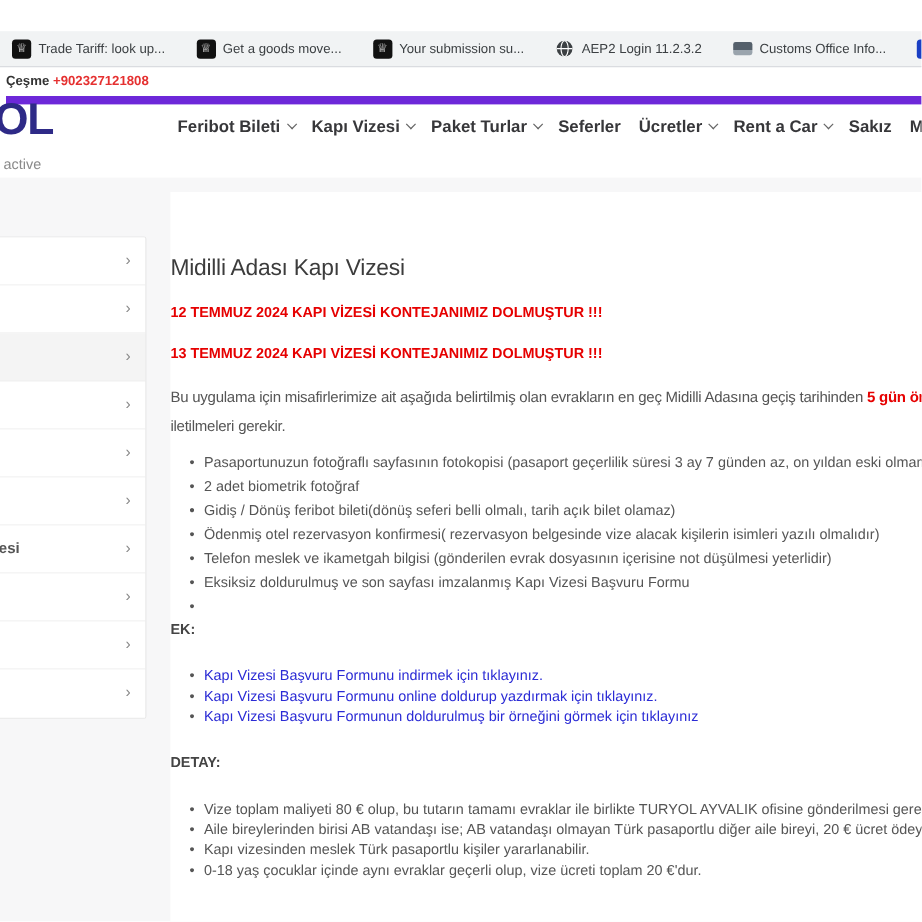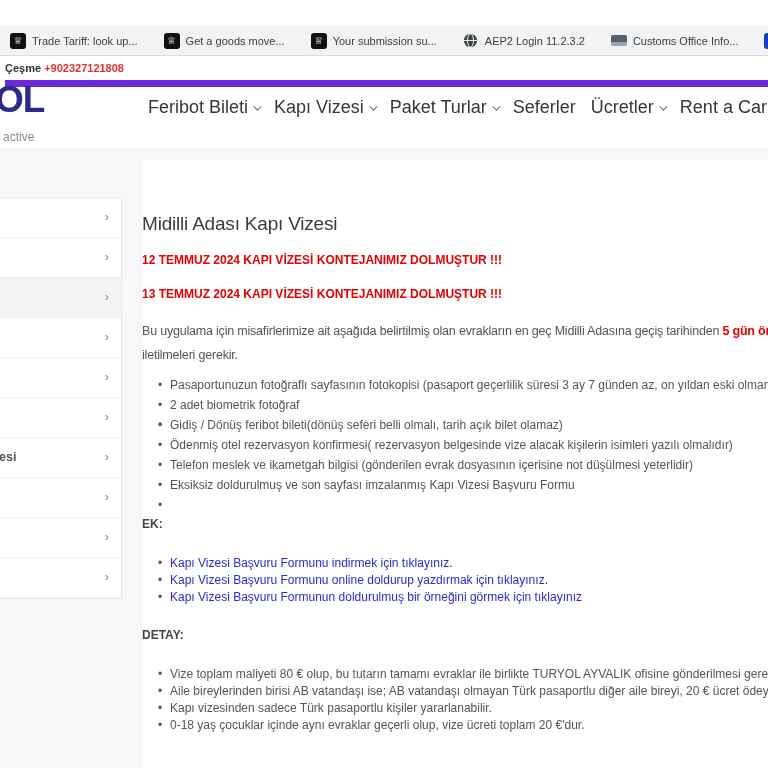--- a/index.html
+++ b/index.html
@@ -21,21 +21,21 @@
   .fav.customs { width:16px; height:11px; border-radius:2px; background:linear-gradient(#55606b 60%, #9aa4ad 60%); }
   .fav.eu { background:#1a3fc4; border-radius:3px; }
   .fav.eu .ring { width:9px; height:9px; border-radius:50%; border:1px dotted #ffd23f; }
   
   .site-header { position:absolute; left:0; top:57px; width:768px; height:91px; background:#fff; }
   .phone-row { position:absolute; left:5px; top:5px; width:763px; font-size:11px; color:#333; font-weight:700; border-bottom:7px solid #6d28d9; padding-bottom:6px; }
   .phone-row .phone { color:#e53030; font-weight:700; }
   .logo { position:absolute; left:-5px; top:22px; font-size:37px; font-weight:800; color:#2e2a87; letter-spacing:-1px; }
   .logo-sub { position:absolute; left:3px; top:73px; font-size:12px; color:#8a8a8a; }
   .main-nav { position:absolute; left:148px; top:40px; display:flex; gap:15px; align-items:center; white-space:nowrap; }
-  .nav-item { display:flex; align-items:center; gap:5px; font-size:18px; font-weight:400; color:#37373a; cursor:pointer; }
+  .nav-item { display:flex; align-items:center; gap:5px; font-size:14px; font-weight:700; color:#37373a; cursor:pointer; }
   .caret { width:6px; height:6px; border-right:1.5px solid #666; border-bottom:1.5px solid #666; transform:rotate(45deg) translateY(-2px); display:inline-block; }
   
   .page-bg { position:absolute; left:0; top:148px; width:768px; height:620px; background:#f7f7f8; }
   
   .sidebar { position:absolute; left:-120px; top:197px; width:242px; background:#fff; border:1px solid #e7e7e7; border-radius:2px; }
   .side-item { position:relative; height:40px; border-bottom:1px solid #efefef; cursor:pointer; background:#fff; }
   .side-item:last-child { border-bottom:none; }
   .side-item.active { background:#f4f4f4; }
   .side-item .frag { position:absolute; left:118px; top:12px; font-size:12.5px; color:#555;font-weight:bold; }
   .side-item .chev { position:absolute; right:12px; top:11px; font-size:13px; color:#8a8a8a; }
@@ -207,18 +207,18 @@
     <div class="li"><span class="dot">•</span><a>Kapı Vizesi Başvuru Formunu indirmek için tıklayınız.</a></div>
     <div class="li"><span class="dot">•</span><a>Kapı Vizesi Başvuru Formunu online doldurup yazdırmak için tıklayınız.</a></div>
     <div class="li"><span class="dot">•</span><a>Kapı Vizesi Başvuru Formunun doldurulmuş bir örneğini görmek için tıklayınız</a></div>
   </div>
 
   <div class="section-h">DETAY:</div>
   <div class="spacer14"></div>
   <div class="list detay">
     <div class="li"><span class="dot">•</span><span>Vize toplam maliyeti 80 € olup, bu tutarın tamamı evraklar ile birlikte TURYOL AYVALIK ofisine gönderilmesi gerekmektedir</span></div>
     <div class="li"><span class="dot">•</span><span>Aile bireylerinden birisi AB vatandaşı ise; AB vatandaşı olmayan Türk pasaportlu diğer aile bireyi, 20 € ücret ödeyecektir.</span></div>
-    <div class="li"><span class="dot">•</span><span>Kapı vizesinden sadece Türk pasaportlu kişiler yararlanabilir.</span></div>
+    <div class="li"><span class="dot">•</span><span>Kapı vizesinden meslek Türk pasaportlu kişiler yararlanabilir.</span></div>
     <div class="li"><span class="dot">•</span><span>0-18 yaş çocuklar içinde aynı evraklar geçerli olup, vize ücreti toplam 20 €'dur.</span></div>
 
   </div>
 
 </div>
 
 </body></html>

